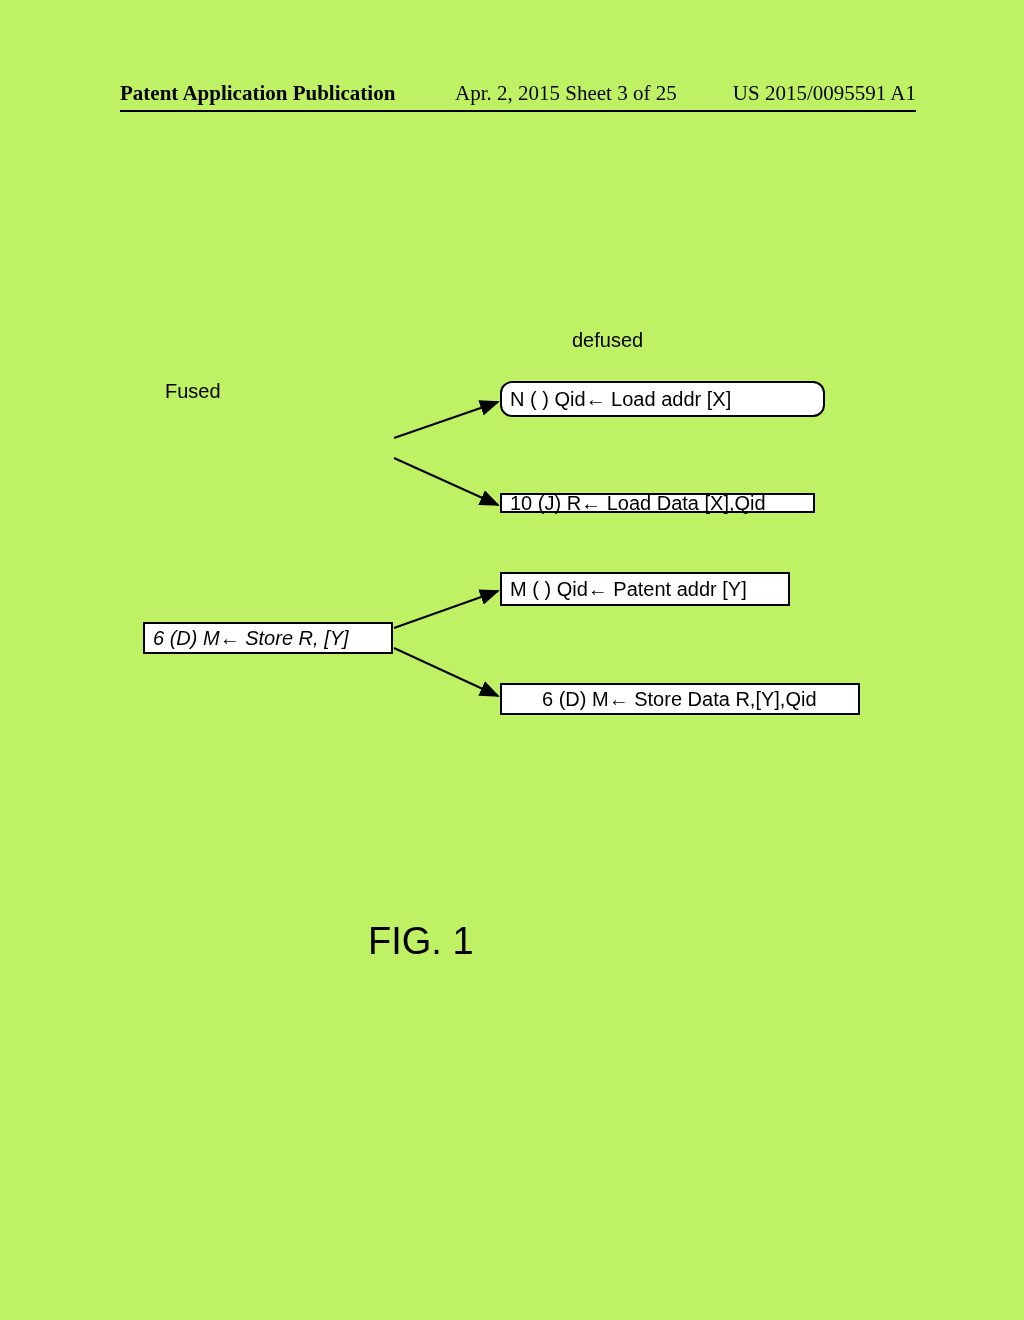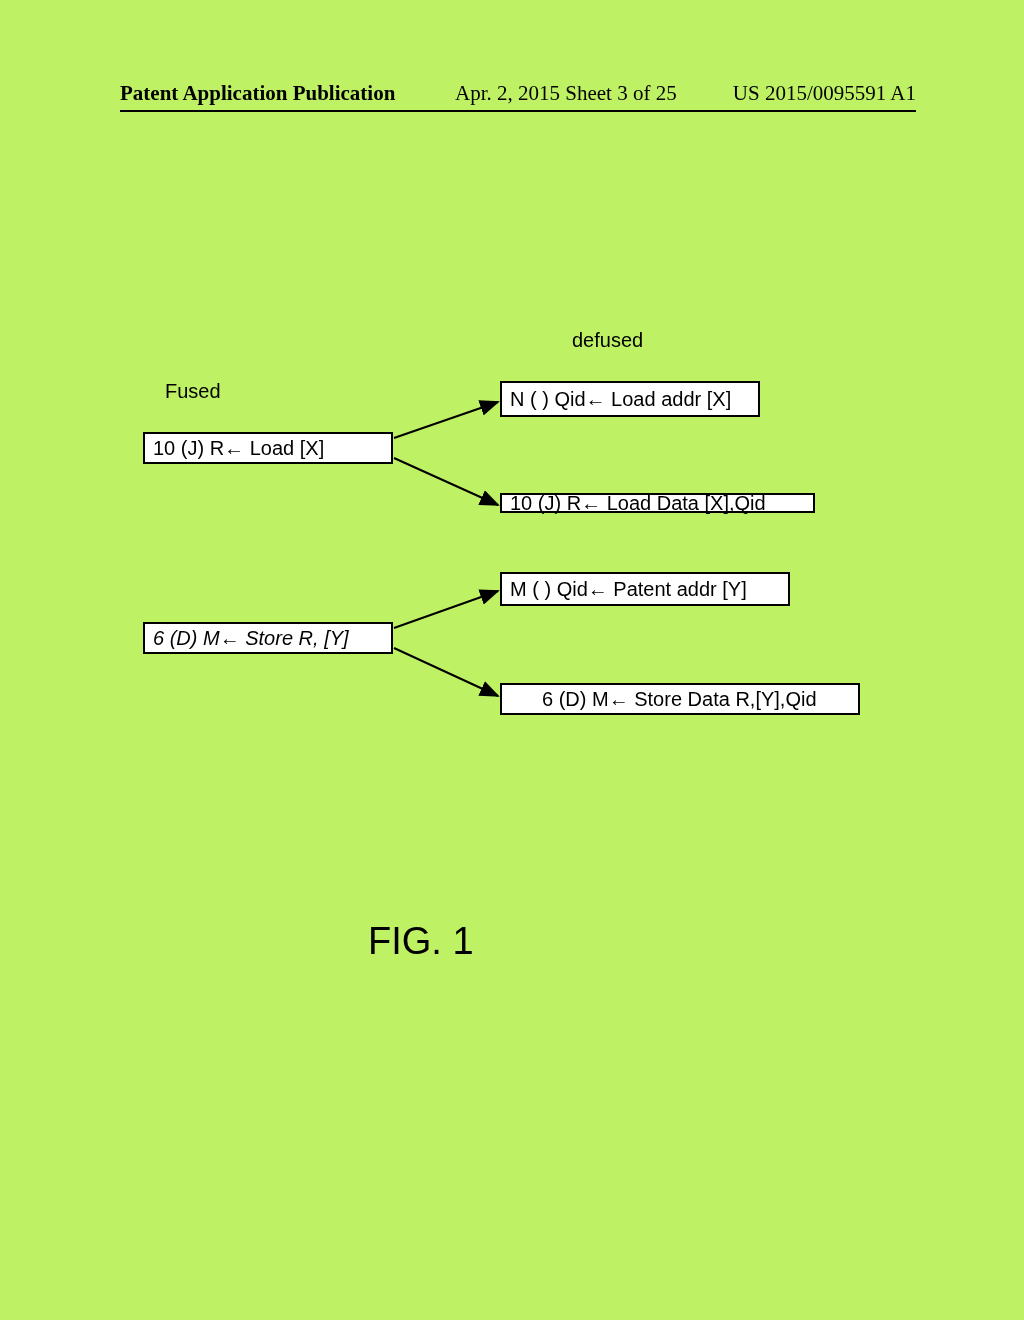--- a/index.html
+++ b/index.html
@@ -103,25 +103,22 @@
       </defs>
       <line x1="394" y1="438" x2="498" y2="402" stroke="#000" stroke-width="2" marker-end="url(#arrowhead)"></line>
       <line x1="394" y1="458" x2="498" y2="505" stroke="#000" stroke-width="2" marker-end="url(#arrowhead)"></line>
       <line x1="394" y1="628" x2="498" y2="591" stroke="#000" stroke-width="2" marker-end="url(#arrowhead)"></line>
       <line x1="394" y1="648" x2="498" y2="696" stroke="#000" stroke-width="2" marker-end="url(#arrowhead)"></line>
     </svg>
 
     <div class="label" style="left:165px; top:380px;">Fused</div>
     <div class="label" style="left:572px; top:329px;">defused</div>
 
-    <div class="box" style="left:143px; top:432px; width:250px; height:32px;">
-      <span>10 (J)    R← Load  [X]</span>
-    </div>
 
-    <div class="box" style="left:500px; top:381px; width:260px; height:36px;">
+    <div class="box" style="left:500px; top:381px; width:325px; height:36px;border-radius:12px;">
       <span>N ( )    Qid←  Load addr [X]</span>
     </div>
 
     <div class="box" style="left:500px; top:493px; width:315px; height:20px;">
       <span>10  (J)  R← Load Data [X],Qid</span>
     </div>
 
     <div class="box" style="left:143px; top:622px; width:250px; height:32px;font-style:italic;">
       <span>6  (D)   M← Store R,  [Y]</span>
     </div>

